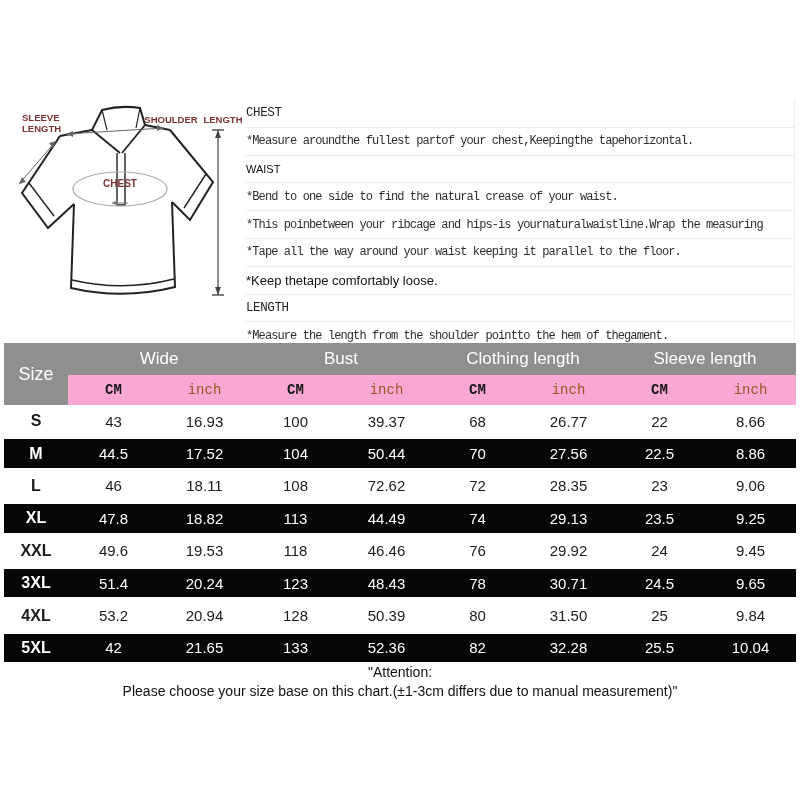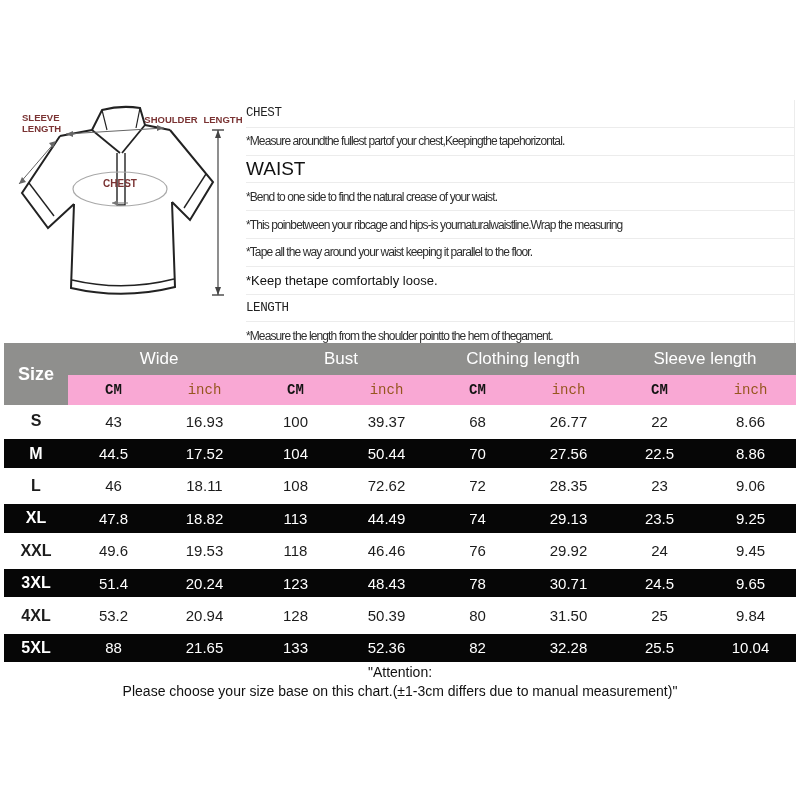--- a/index.html
+++ b/index.html
@@ -10,32 +10,32 @@
   
   .diagram-wrap{position:absolute;left:8px;top:103px;width:238px;height:235px;}
   .instructions{
     position:absolute;left:246px;top:100px;width:548px;
     border-right:1px solid #ececec;
   }
   .guide-row{
     height:26.8px;display:flex;align-items:center;
     border-bottom:1px solid #ececec;color:#2e2e2e;white-space:nowrap;overflow:hidden;
   }
-  .guide-row.mono{font-family:Liberation Sans, sans-serif;font-size:12px;letter-spacing:-0.9px;}
+  .guide-row.mono{font-family:Liberation Mono, monospace;font-size:12px;letter-spacing:-0.9px;}
   .guide-row.mono-heading{font-family:"Liberation Mono","DejaVu Sans Mono",monospace;font-size:12.5px;letter-spacing:-0.4px;color:#222;}
   .guide-row.sans{font-family:"Liberation Sans",sans-serif;font-size:13px;color:#111;}
-  .guide-row.sans-heading{font-family:"Liberation Sans",sans-serif;font-size:19px;color:#111;}
+  .guide-row.sans-heading{font-family:"Liberation Sans",sans-serif;font-size:11px;color:#111;}
   
   .size-table{position:absolute;left:4px;top:343px;width:792px;}
   .header-grid{
     display:grid;grid-template-columns:64px repeat(8,91px);
     grid-template-rows:32px 30px;
   }
   .size-cell{
-    grid-row:1 / span 2;background:#8f8f8d;color:#fff;font-weight:bold;
+    grid-row:1 / span 2;background:#8f8f8d;color:#fff;font-weight:normal;
     font-size:18px;display:flex;align-items:center;justify-content:center;
   }
   .group-cell{
     grid-column:span 2;background:#8f8f8d;color:#fff;font-weight:normal;
     font-size:17px;display:flex;align-items:center;justify-content:center;
   }
   .unit-cell{
     background:#f9a8d4;font-family:"Liberation Mono","DejaVu Sans Mono",monospace;
     font-size:14px;display:flex;align-items:center;justify-content:center;
   }
@@ -214,21 +214,21 @@
         <div class="cell">20.94</div>
         <div class="cell">128</div>
         <div class="cell">50.39</div>
         <div class="cell">80</div>
         <div class="cell">31.50</div>
         <div class="cell">25</div>
         <div class="cell">9.84</div>
       </div>
       <div class="data-row dark">
         <div class="cell size-label">5XL</div>
-        <div class="cell">88</div>
+        <div class="cell">42</div>
         <div class="cell">21.65</div>
         <div class="cell">133</div>
         <div class="cell">52.36</div>
         <div class="cell">82</div>
         <div class="cell">32.28</div>
         <div class="cell">25.5</div>
         <div class="cell">10.04</div>
       </div>
     </div>
 </div>

